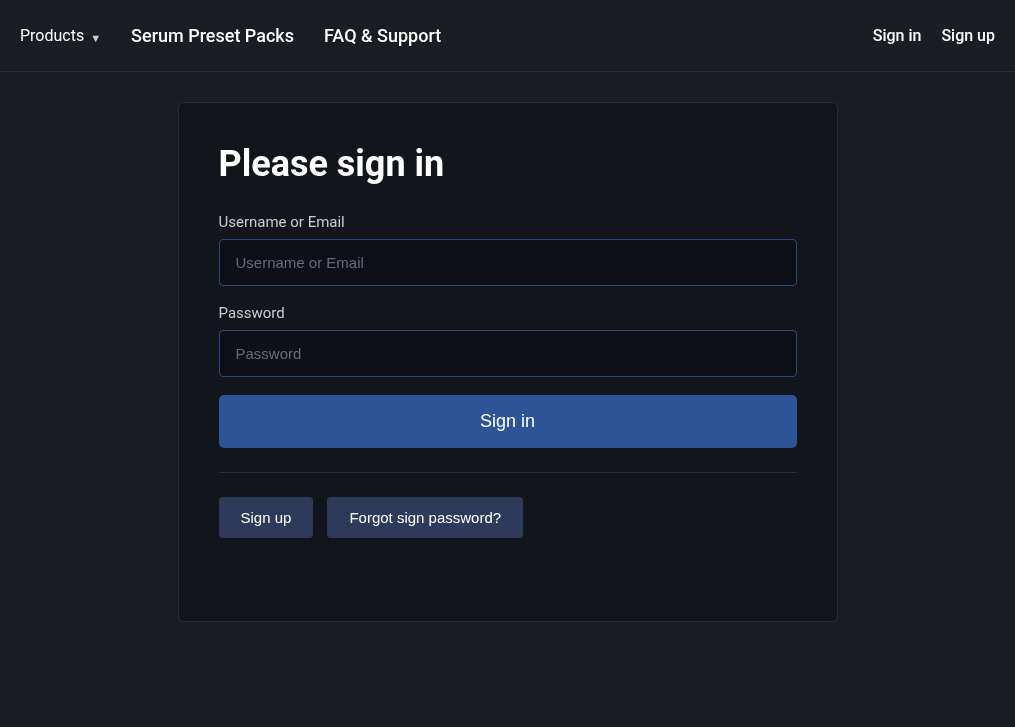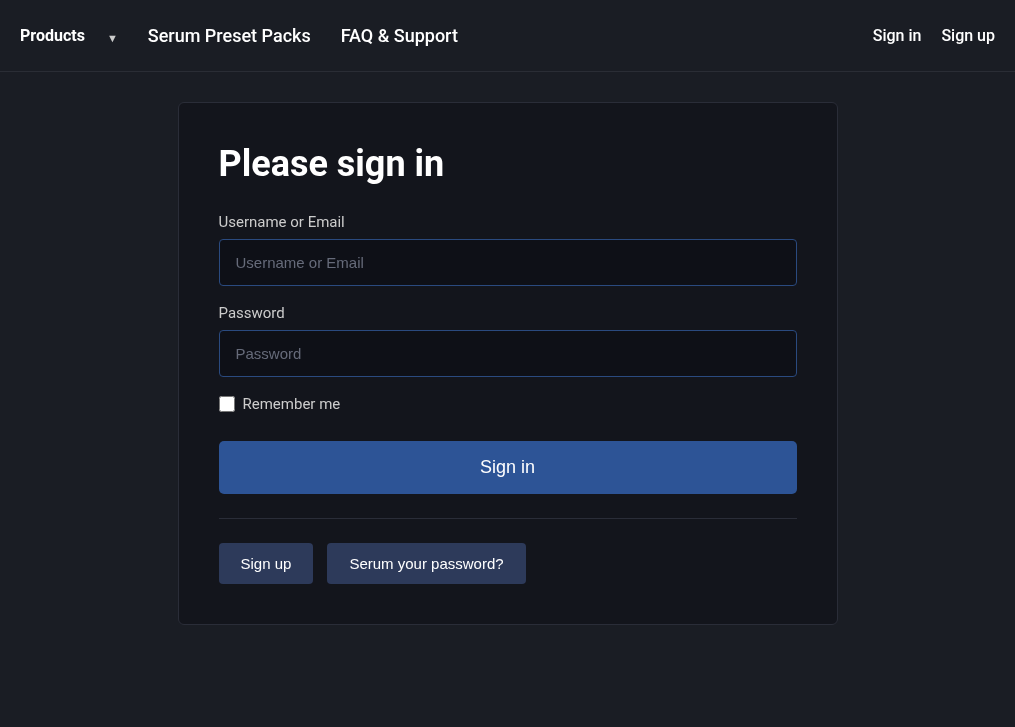--- a/index.html
+++ b/index.html
@@ -29,23 +29,23 @@
     .nav-left {
       display: flex;
       align-items: center;
       gap: 30px;
       flex: 1;
     }
 
     .nav-products {
       display: flex;
       align-items: flex-end;
-      gap: 22px;
+      gap: 6px;
       font-size: 16px;
-      font-weight: 700;
+      font-weight: 400;
       color: #ffffff;
       cursor: pointer;
     }
 
     .nav-products .chevron {
       font-size: 11px;
       color: #cccccc;
     }
 
     .nav-link {
@@ -201,28 +201,24 @@
     <div class="form-group">
       <label class="form-label">Username or Email</label>
       <input class="form-input" type="text" placeholder="Username or Email" style="">
     </div>
 
     <div class="form-group">
       <label class="form-label">Password</label>
       <input class="form-input" type="password" placeholder="Password" style="">
     </div>
 
-    <div class="remember-group">
-      <input type="checkbox" class="remember-checkbox" style="">
-      <span class="remember-label">Remember me</span>
-    </div>
 
     <button class="signin-button">Sign in</button>
 
     <div class="divider"></div>
 
     <div class="bottom-actions">
       <button class="action-button">Sign up</button>
-      <button class="action-button">Serum your password?</button>
+      <button class="action-button">Forgot sign password?</button>
     </div>
 
   </div>
 </div>
 
 </body></html>

